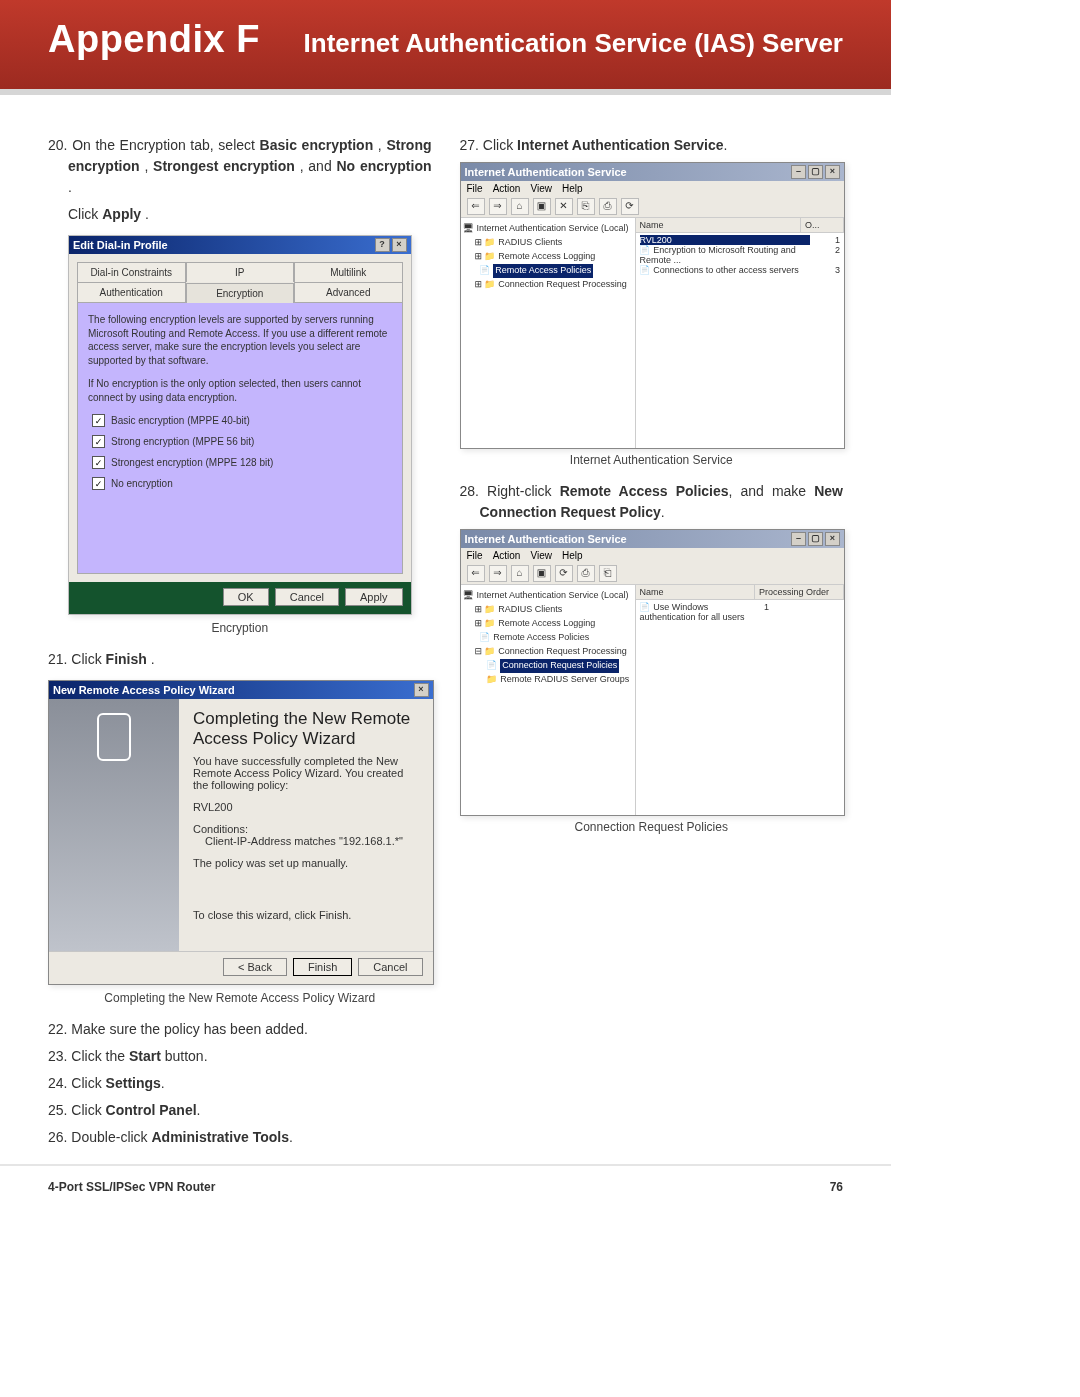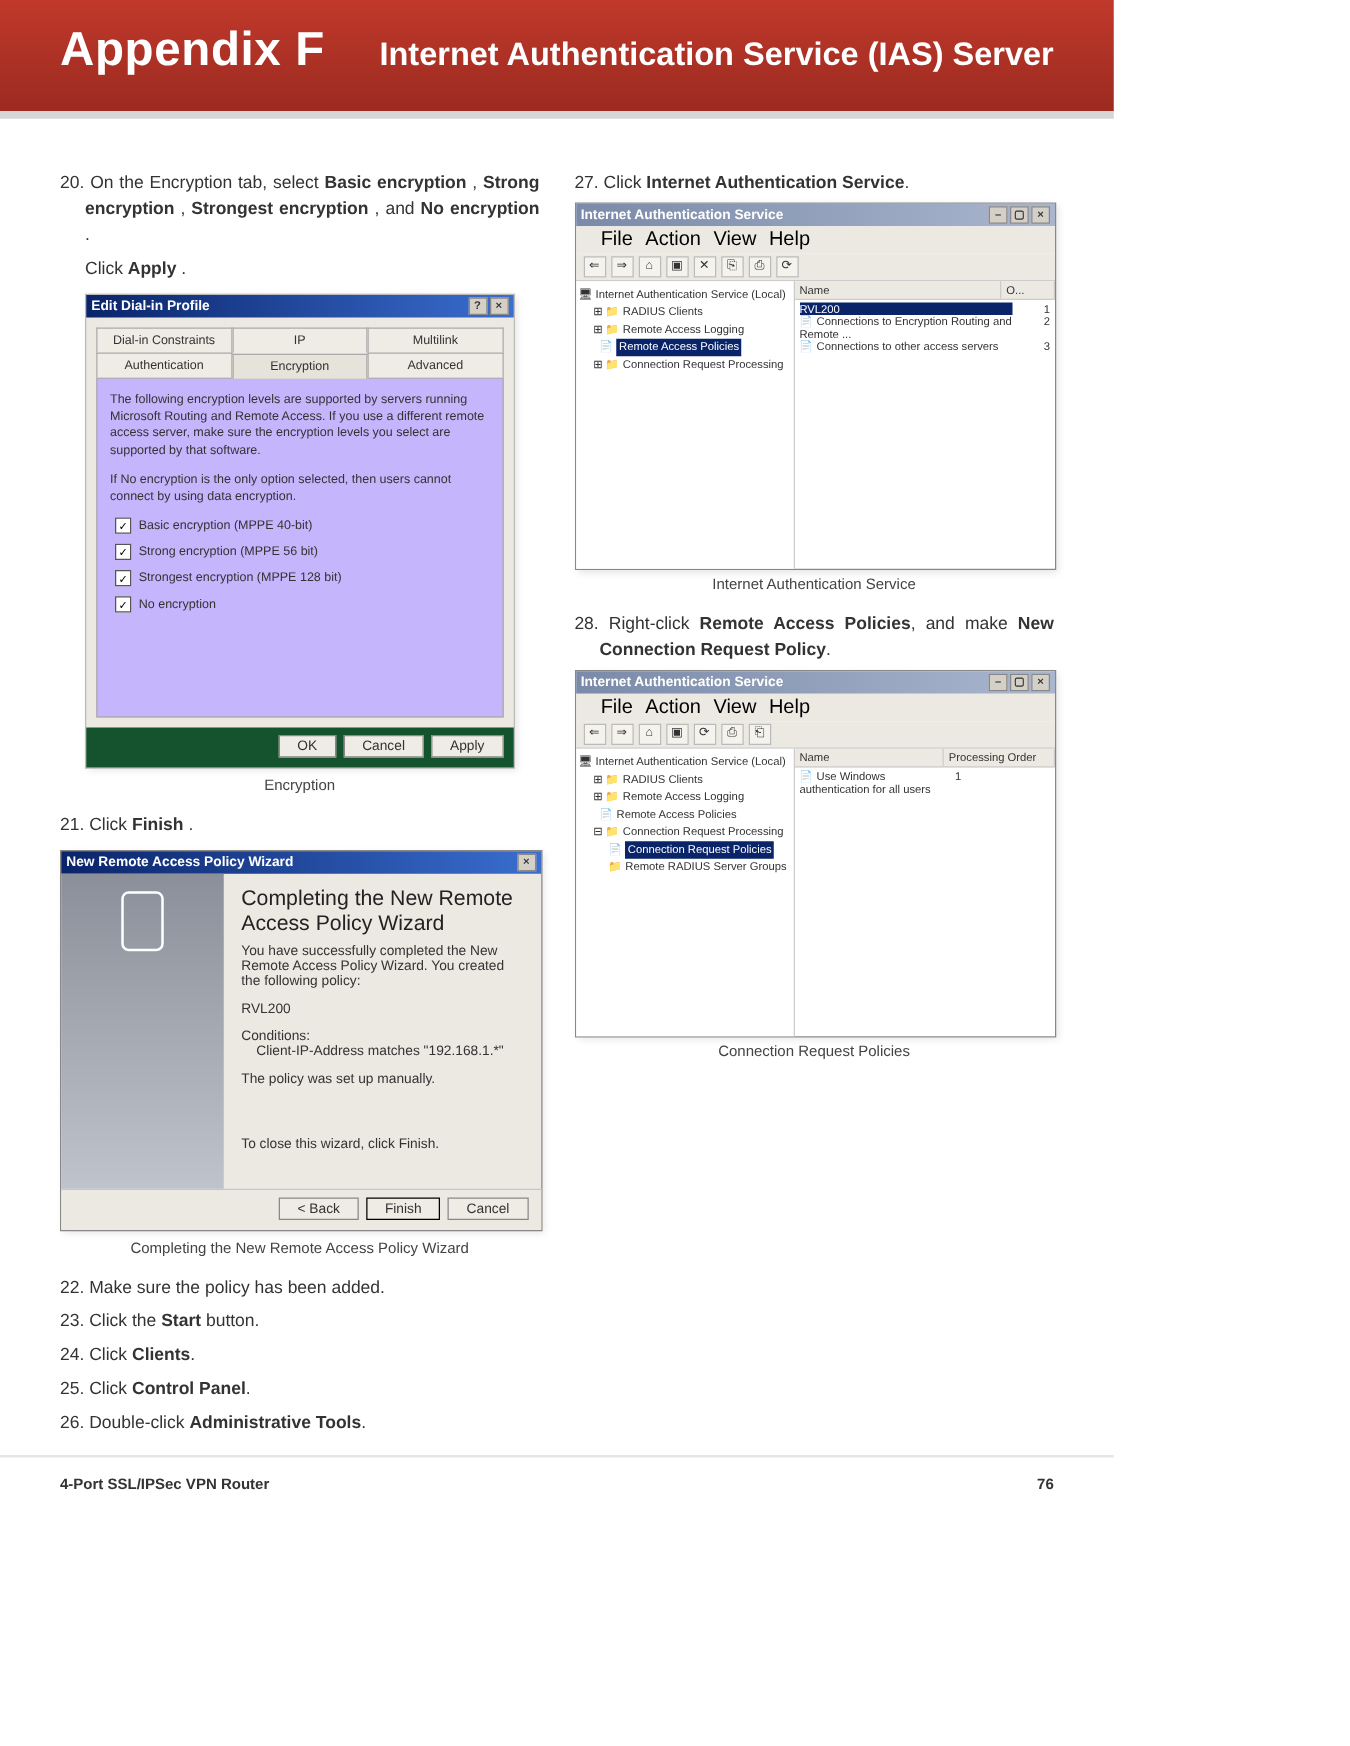--- a/index.html
+++ b/index.html
@@ -109,21 +109,21 @@
   .wiz { border:1px solid #888; box-shadow: 2px 2px 6px rgba(0,0,0,.1); margin:10px 0 6px 0; background:#ece9e2; width:100%; }
   .wiz-body { display:flex; }
   .wiz-side { width:130px; background:linear-gradient(to bottom,#8a8f99,#bfc3cb); display:flex; align-items:flex-start; justify-content:center; padding-top:14px; }
   .key-icon { width:30px;height:44px;border:2px solid #fff;border-radius:6px;position:relative; }
   .wiz-main { flex:1; padding:10px 14px; font-size:11px; }
   .wiz-main h3 { margin:0 0 6px 0; font-size:17px; font-weight:400; color:#222; }
   .wiz-btnbar { display:flex; justify-content:flex-end; gap:6px; padding:6px 10px 8px 0; border-top:1px solid #c6c6c6; background:#ece9e2; }
 
   
   .mmc { border:1px solid #888; box-shadow: 2px 2px 6px rgba(0,0,0,.1); margin:6px 0 4px 0; background:#fff; width:100%; }
-  .menubar { background:#ece9e2; font-size:16px; padding:2px 20px; display:flex; gap:10px; color:#000; }
+  .menubar { background:#ece9e2; font-size:10px; padding:2px 6px; display:flex; gap:10px; color:#000; }
   .tbar { background:#ece9e2; border-bottom:1px solid #ccc; padding:2px 6px; display:flex; gap:4px; align-items:center; }
   .tbtn { width:16px;height:15px;border:1px solid #bbb;background:#f5f3ee;font-size:10px;text-align:center;line-height:14px; }
   .mmc-body { display:flex; min-height:230px; }
   .tree { width:170px; border-right:1px solid #ccc; font-size:9px; padding:4px 2px; line-height:1.55; background:#fff; }
   .tree .node { white-space:nowrap; }
   .tree .ind { padding-left:12px; }
   .tree .ind2 { padding-left:24px; }
   .tree .sel { background:#0a246a;color:#fff;display:inline-block;padding:0 2px; }
   .listpane { flex:1; font-size:9px; }
   .lp-head { display:flex; background:#ece9e2; border-bottom:1px solid #ccc; }
@@ -247,21 +247,21 @@
         <div class="wiz-btnbar">
           <div class="d-btn">&lt; Back</div>
           <div class="d-btn" style="border:1px solid #000;">Finish</div>
           <div class="d-btn">Cancel</div>
         </div>
       </div>
       <div class="caption">Completing the New Remote Access Policy Wizard</div>
 
       <div class="step-line" style="padding-left:20px;text-indent:-20px;">22. <span>Make sure the policy has been added.</span></div>
       <div class="step-line" style="padding-left:20px;text-indent:-20px;">23. <span>Click the </span><b>Start</b><span> button.</span></div>
-      <div class="step-line" style="padding-left:20px;text-indent:-20px;">24. <span>Click </span><b>Clients</b><span>.</span></div>
+      <div class="step-line" style="padding-left:20px;text-indent:-20px;">24. <span>Click </span><b>Settings</b><span>.</span></div>
       <div class="step-line" style="padding-left:20px;text-indent:-20px;">25. <span>Click </span><b>Control Panel</b><span>.</span></div>
       <div class="step-line" style="padding-left:20px;text-indent:-20px;">26. <span>Double-click </span><b>Administrative Tools</b><span>.</span></div>
     </div>
 
     <div class="col">
 
       <div class="step-line" style="padding-left:20px;text-indent:-20px;">
         27. <span>Click </span><b>Internet Authentication Service</b><span>.</span>
       </div>
 
@@ -302,21 +302,21 @@
             <div class="lp-head">
               <div class="lp-col" style="flex:1">Name</div>
               <div class="lp-col" style="width:34px">O...</div>
             </div>
             <div class="lp-body">
               <div class="lp-row">
                   <div style="flex:1;background:#0a246a;color:#fff;">RVL200</div>
                   <div style="width:30px;text-align:right">1</div>
                 </div>
               <div class="lp-row">
-                  <div style="flex:1;">📄 <span>Connections to Encryption Routing and Remote ...</span></div>
+                  <div style="flex:1;">📄 <span>Encryption to Microsoft Routing and Remote ...</span></div>
                   <div style="width:30px;text-align:right">2</div>
                 </div>
               <div class="lp-row">
                   <div style="flex:1;">📄 <span>Connections to other access servers</span></div>
                   <div style="width:30px;text-align:right">3</div>
                 </div>
             </div>
           </div>
         </div>
       </div>

